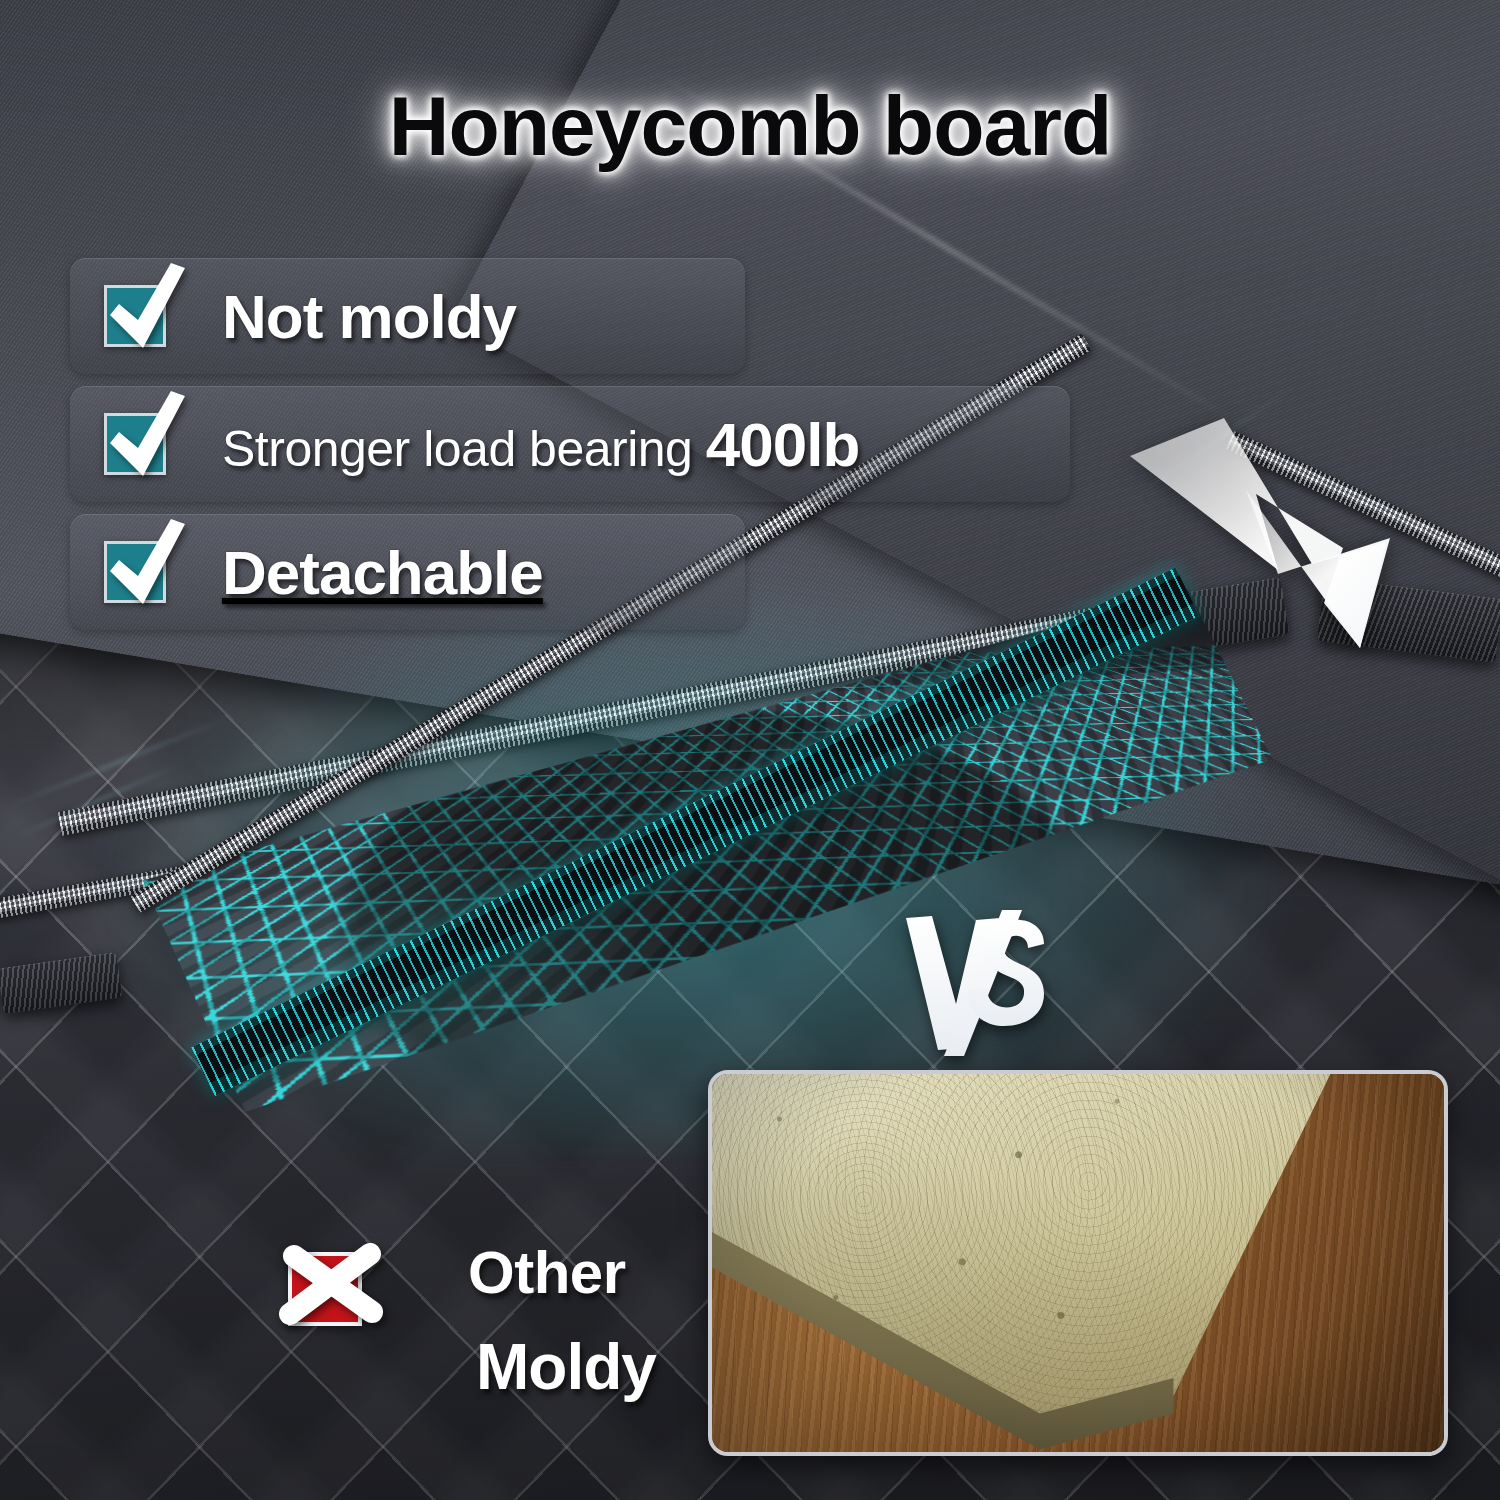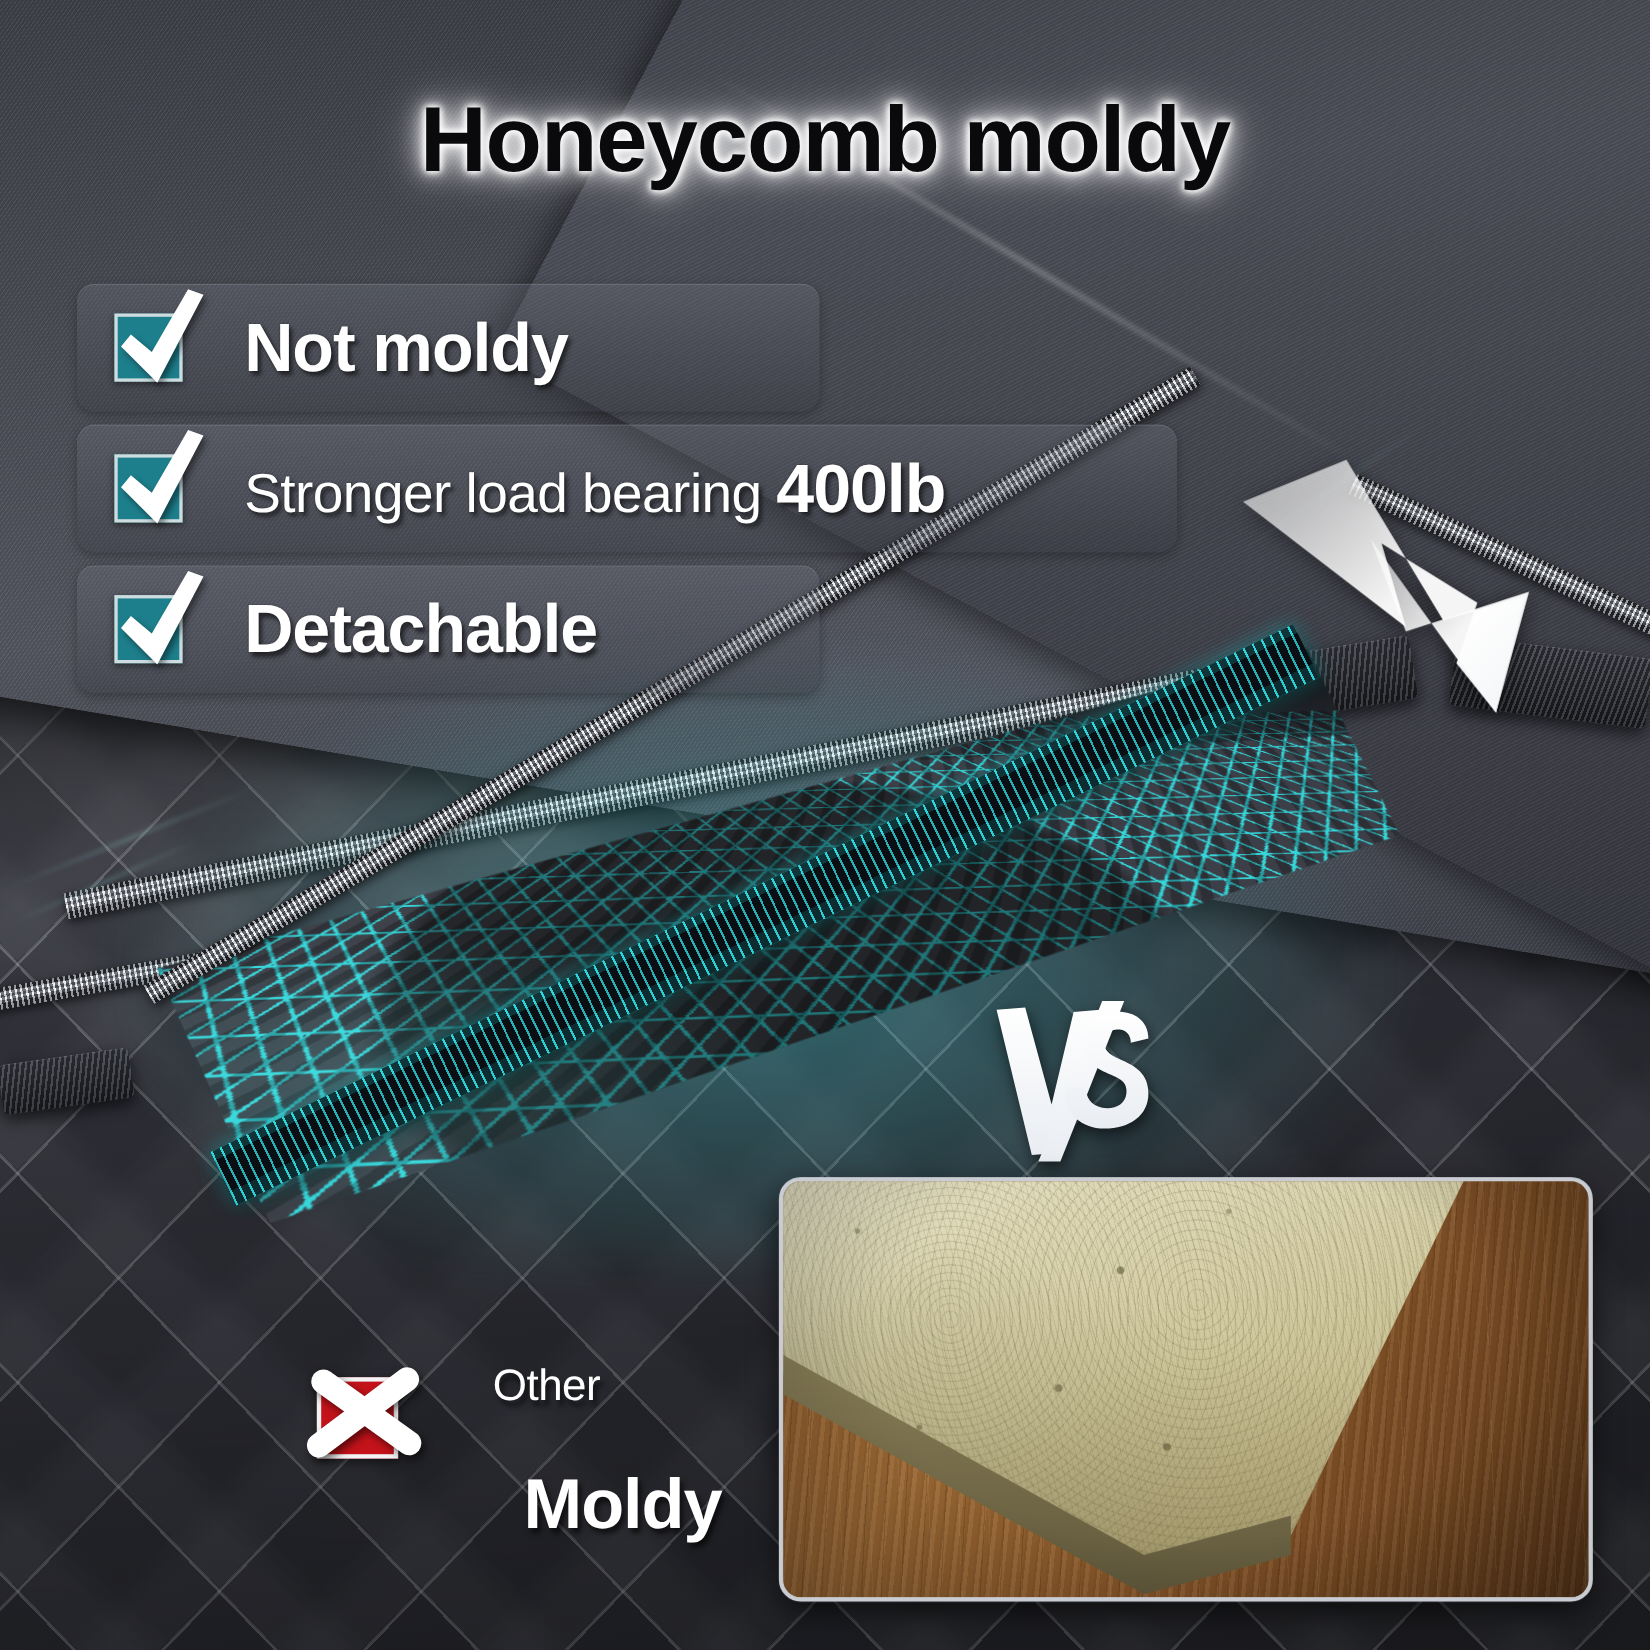--- a/index.html
+++ b/index.html
@@ -217,21 +217,21 @@
   #features{ position:absolute; left:70px; top:258px; width:1000px; }
   .panel{
     position:relative; height:116px; margin-bottom:12px;
     border-radius:16px;
     background:linear-gradient(180deg, rgba(116,120,132,.30), rgba(54,56,64,.34));
     box-shadow:inset 0 1px 0 rgba(255,255,255,.12), 0 3px 10px rgba(0,0,0,.28);
     display:flex; align-items:center;
   }
   .panel.p1{ width:675px; }
   .panel.p2{ width:1000px; }
-  .panel.p3{ width:675px; }
+  .panel.p3{ width:675px;text-decoration:underline; }
 
   .cbox{
     position:relative; width:62px; height:62px; margin-left:34px; flex:0 0 auto;
     background:#1d7f8c;
     border:3px solid #cfdcdf;
     box-shadow:0 2px 6px rgba(0,0,0,.45);
   }
   .cbox svg{ position:absolute; left:-14px; top:-30px; width:104px; height:104px;
     filter:drop-shadow(3px 4px 3px rgba(0,0,0,.45)); }
 
@@ -252,22 +252,22 @@
   
   #other{ position:absolute; left:288px; top:1238px; width:420px; height:220px; }
   .xbox{
     position:absolute; left:0; top:14px; width:74px; height:74px;
     background:#c4131a; border:4px solid #f2f4f6;
     box-shadow:0 3px 9px rgba(0,0,0,.5);
   }
   .xmark{ position:absolute; left:-14px; top:-2px; width:114px; height:114px;
     filter:drop-shadow(3px 4px 4px rgba(0,0,0,.55)); }
   #other .ot{
-    position:absolute; left:160px; top:0px;
-    font-size:40px; font-weight:normal; color:#fff; letter-spacing:-.5px;
+    position:absolute; left:180px; top:0px;
+    font-size:60px; font-weight:bold; color:#fff; letter-spacing:-.5px;
     text-shadow:3px 5px 5px rgba(0,0,0,.6);
   }
   #other .om{
     position:absolute; left:168px; top:92px;
     font-size:64px; font-weight:bold; color:#fff; letter-spacing:-1px;
     text-shadow:3px 5px 5px rgba(0,0,0,.6);
     margin-left:20px;
   }
 
   
@@ -400,21 +400,21 @@
       <linearGradient id="agrad" x1="0" y1="0" x2="1" y2="1">
         <stop offset="0" stop-color="#ffffff" stop-opacity=".55"></stop>
         <stop offset="55%" stop-color="#ffffff" stop-opacity=".96"></stop>
         <stop offset="100%" stop-color="#f2f4f6" stop-opacity="1"></stop>
       </linearGradient>
     </defs>
     <path d="M2 58 L150 172 L128 96 L215 150 L196 205 L232 250 L258 144 L184 166 L96 20 Z" fill="url(#agrad)"></path>
     <path d="M118 92 L232 250 L262 140 L150 176 Z" fill="url(#agrad)"></path>
   </svg>
 
-  <div id="title">Honeycomb moldy</div>
+  <div id="title">Honeycomb board</div>
 
   <div id="features">
 
     <div class="panel p1">
       <div class="cbox">
         <svg viewBox="0 0 104 104">
           <path d="M17 57 L26 46 L45 62 L78 5 L92 10 L50 90 Z" fill="#ffffff"></path>
         </svg>
       </div>
       <div class="flabel big">Not moldy</div>

